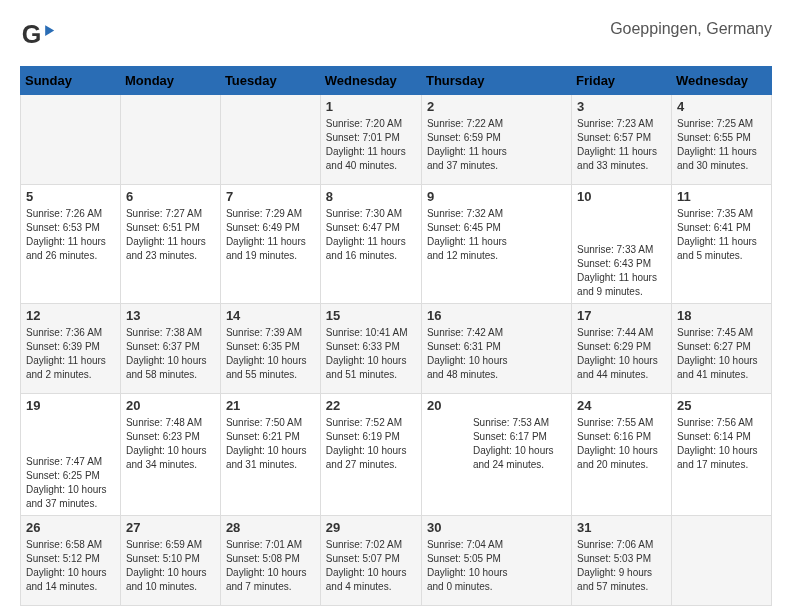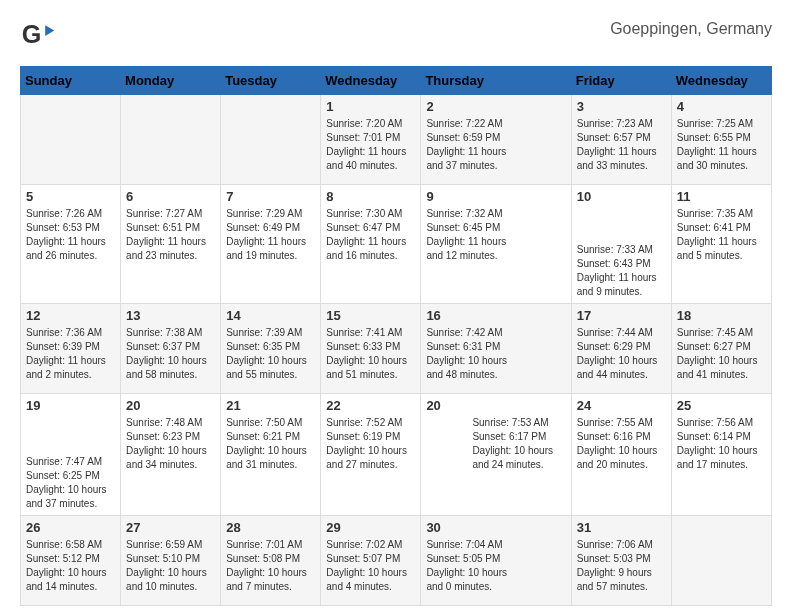--- a/index.html
+++ b/index.html
@@ -211,21 +211,21 @@
         </td>
         <td>
           <div class="day-num">14</div>
           <div class="day-info" style="white-space: pre-line;">Sunrise: 7:39 AM
 Sunset: 6:35 PM
 Daylight: 10 hours
 and 55 minutes.</div>
         </td>
         <td>
           <div class="day-num">15</div>
-          <div class="day-info" style="white-space: pre-line;">Sunrise: 7:41 AM
+          <div class="day-info" style="white-space: pre-line;">Sunrise: 10:41 AM
 Sunset: 6:33 PM
 Daylight: 10 hours
 and 51 minutes.</div>
         </td>
         <td>
           <div class="day-num">16</div>
           <div class="day-info" style="white-space: pre-line;">Sunrise: 7:42 AM
 Sunset: 6:31 PM
 Daylight: 10 hours
 and 48 minutes.</div>

